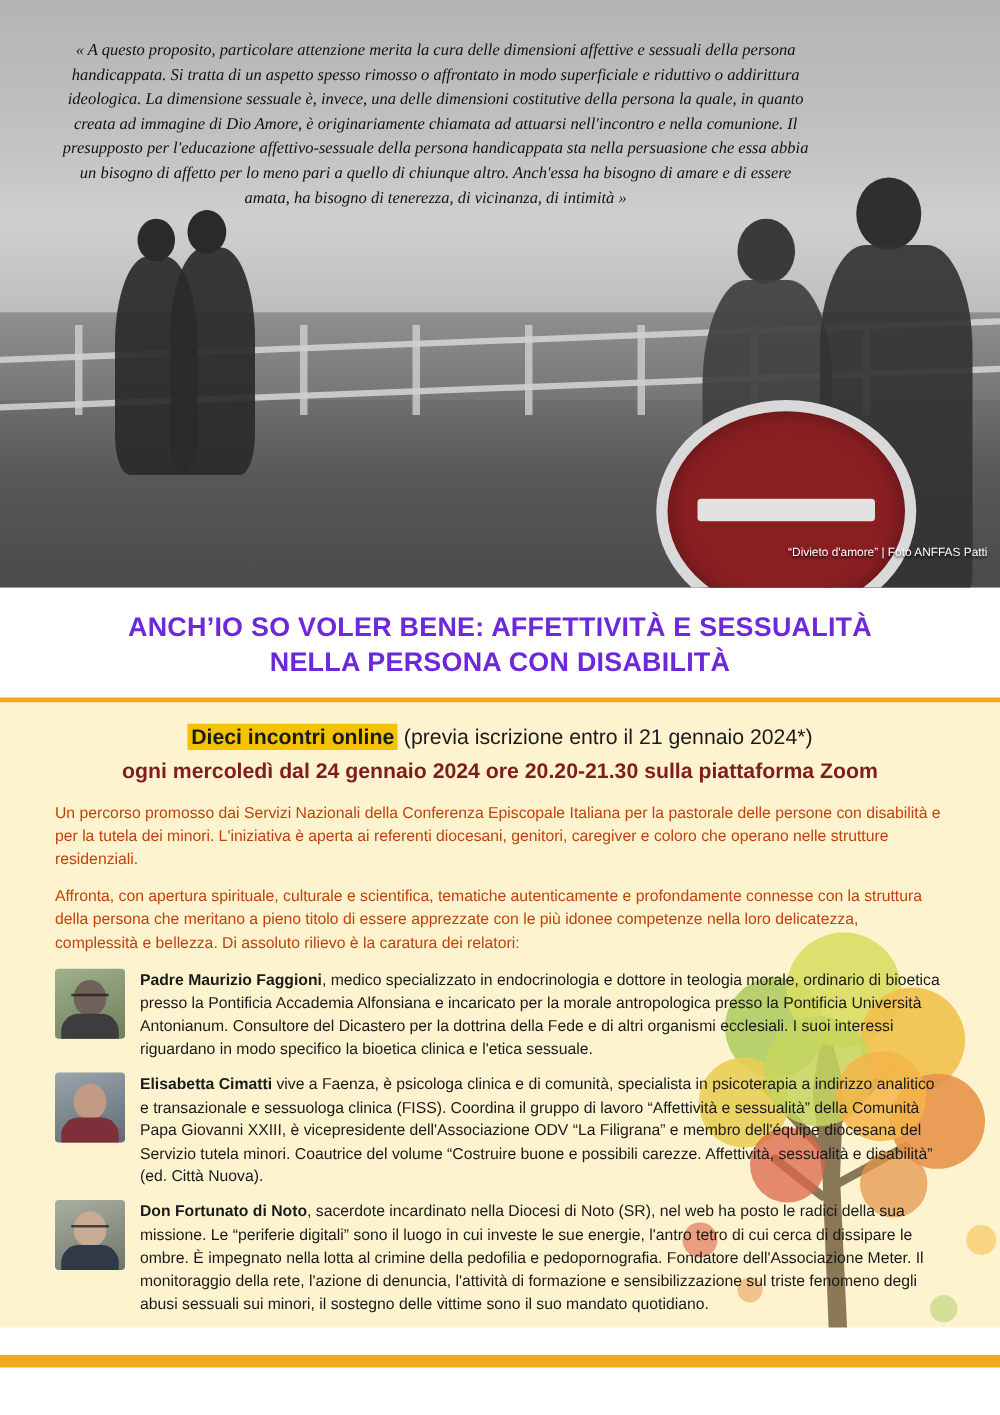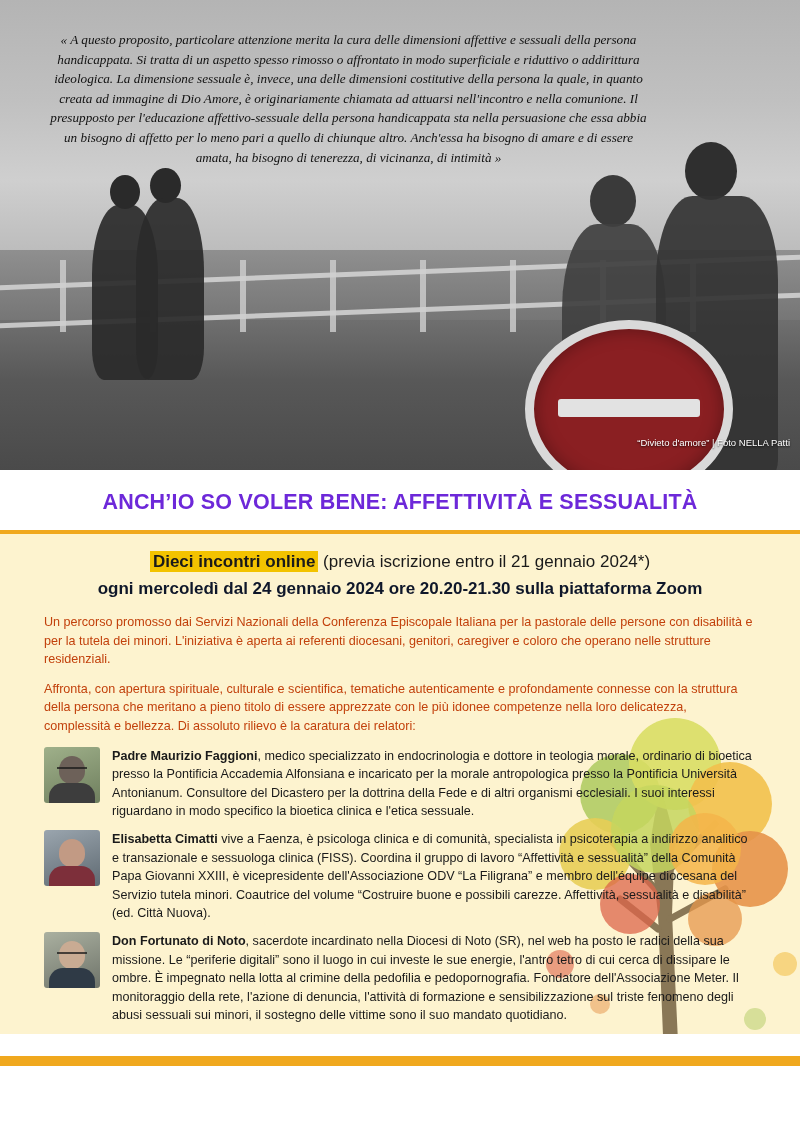--- a/index.html
+++ b/index.html
@@ -147,21 +147,21 @@
     background:#f3c300;
     font-weight:bold;
     padding:1px 3px;
     text-align:right;
   }
   .meet-line2 {
     text-align:center;
     font-weight:bold;
     font-size:17px;
     line-height:25px;
-    color:#0f172a;
+    color:#7f1d1d;
     margin:2px 0 12px 0;
     position:relative;
     z-index:2;
   }
 
   .para {
     font-size:12.6px;
     line-height:18.6px;
     color:#c2410c;
     margin:0 0 11px 0;
@@ -253,26 +253,27 @@
     <div class="figure" style="left:92px; top:104px; width:104px; height:250px; background:#404040; border-radius:34% 34% 6% 6%;"></div>
     <div class="head" style="left:215px; top:22px; width:52px; height:58px; background:#2f2f2f;"></div>
     <div class="figure" style="left:186px; top:76px; width:122px; height:280px; background:#333333; border-radius:30% 30% 6% 6%;"></div>
     <div class="disc"></div>
   </div>
 
   <div class="quote-overlay">
     <p class="quote-text">« A questo proposito, particolare attenzione merita la cura delle dimensioni affettive e sessuali della persona handicappata. Si tratta di un aspetto spesso rimosso o affrontato in modo superficiale e riduttivo o addirittura ideologica. La dimensione sessuale è, invece, una delle dimensioni costitutive della persona la quale, in quanto creata ad immagine di Dio Amore, è originariamente chiamata ad attuarsi nell'incontro e nella comunione. Il presupposto per l'educazione affettivo-sessuale della persona handicappata sta nella persuasione che essa abbia un bisogno di affetto per lo meno pari a quello di chiunque altro. Anch'essa ha bisogno di amare e di essere amata, ha bisogno di tenerezza, di vicinanza, di intimità »</p>
   </div>
 
-  <div class="photo-credit">“Divieto d'amore” | Foto NELLA Patti</div>
+  <div class="photo-credit">“Divieto d'amore” | Foto ANFFAS Patti</div>
 </div>
 
 <div class="title-band">
   <h1>
     <span>ANCH’IO SO VOLER BENE: AFFETTIVITÀ E SESSUALITÀ</span><br>
+    <span>NELLA PERSONA CON DISABILITÀ</span>
   </h1>
 </div>
 <div class="divider-orange"></div>
 
 <div class="body-band">
 
   <svg class="tree" viewBox="0 0 330 420">
     <g opacity="0.85">
       <path d="M165 420 L158 250 L150 180 L160 120 L175 175 L172 250 L180 420 Z" fill="#6e5a3a"></path>
       <path d="M160 230 L110 175 M165 210 L215 160 M158 265 L120 235 M170 255 L225 225" stroke="#6e5a3a" stroke-width="7" fill="none" stroke-linecap="round"></path>

